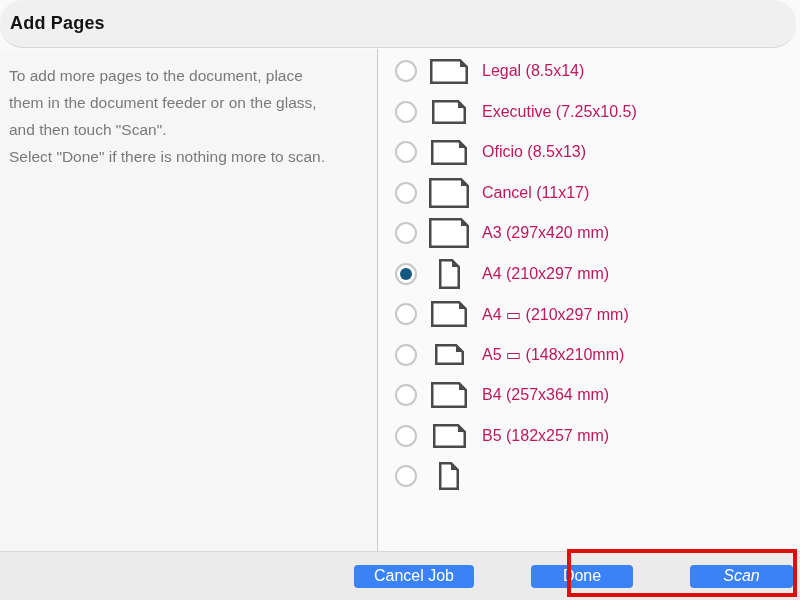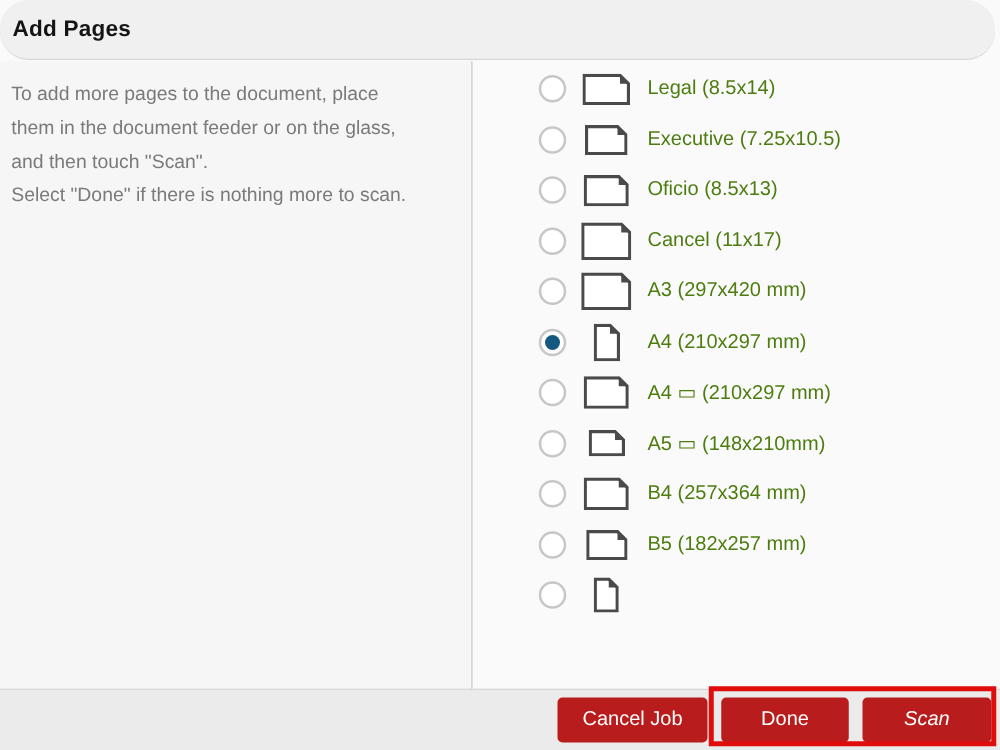--- a/index.html
+++ b/index.html
@@ -13,21 +13,21 @@
 
   
   .hdr {
     position: absolute; left: 0; top: 0; width: 796px; height: 48px;
     background: #f0f0f0; border-bottom: 1px solid #d7d7d7;
     display: flex; align-items: center; padding-left: 10px; border-radius: 23px;
   }
   .hdr h1 { font-size: 18px; font-weight: bold; color: #141414; letter-spacing: 0.2px; }
 
   
-  .content { position: absolute; left: 0; top: 49px; width: 800px; height: 551px; display: flex; gap: 36px; }
+  .content { position: absolute; left: 0; top: 49px; width: 800px; height: 551px; display: flex; }
   .left-panel {
     width: 378px; height: 100%; background: #f6f6f6;
     border-right: 1px solid #cbcbcb; padding: 13px 8px 0 9px;
   }
   .left-panel .line {
     font-size: 15.5px; color: #7a7a7a; line-height: 27px; white-space: nowrap;
   }
 
   .list { position: relative; flex: 1; background: #fafafa; padding-top: 2px; overflow: hidden; }
   .row {
@@ -37,34 +37,34 @@
     flex: 0 0 auto; width: 22px; height: 22px; border-radius: 50%;
     border: 2px solid #c7c7c7; background: #ffffff;
     display: flex; align-items: center; justify-content: center;
   }
   .radio .dot { width: 12px; height: 12px; border-radius: 50%; background: transparent; }
   .radio.selected .dot { background: #14587f; }
   .icon-box {
     flex: 0 0 auto; width: 44px; margin-left: 10px;
     display: flex; align-items: center; justify-content: center;
   }
-  .row .label { margin-left: 11px; font-size: 16px; color: #4d7c0f; white-space: nowrap; }
+  .row .label { margin-left: 11px; font-size: 16px; color: #be185d; white-space: nowrap; }
 
   
   .bar {
     position: absolute; left: 0; top: 551px; width: 800px; height: 49px;
     background: #eaebea; border-top: 1px solid #d6d6d6;
     display: flex; align-items: center; justify-content: flex-end;
     gap: 11px; padding-right: 7px; z-index: 5;
   }
   .btn {
-    height: 36px; border: none; border-radius: 4px;
-    background: #b91c1c; color: #ffffff; font-size: 16px;
+    height: 23px; border: none; border-radius: 4px;
+    background: #3b82f6; color: #ffffff; font-size: 16px;
     font-family: "Liberation Sans", "DejaVu Sans", sans-serif;
-    padding: 0 20px; cursor: pointer;
+    padding: 0 20px; cursor: pointer; margin-left: 46px;
   }
   .btn-cancel { min-width: 101px; }
   .btn-done   { min-width: 102px; }
   .btn-scan   { min-width: 103px; font-style: italic; }
 
   
   .red-box {
     position: absolute; left: 567px; top: 549px; width: 230px; height: 48px;
     border: 4px solid #e00d0d; z-index: 6; pointer-events: none;
   }

